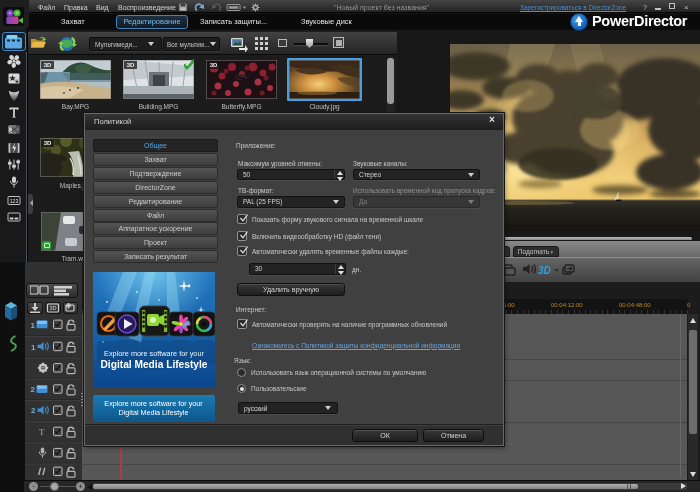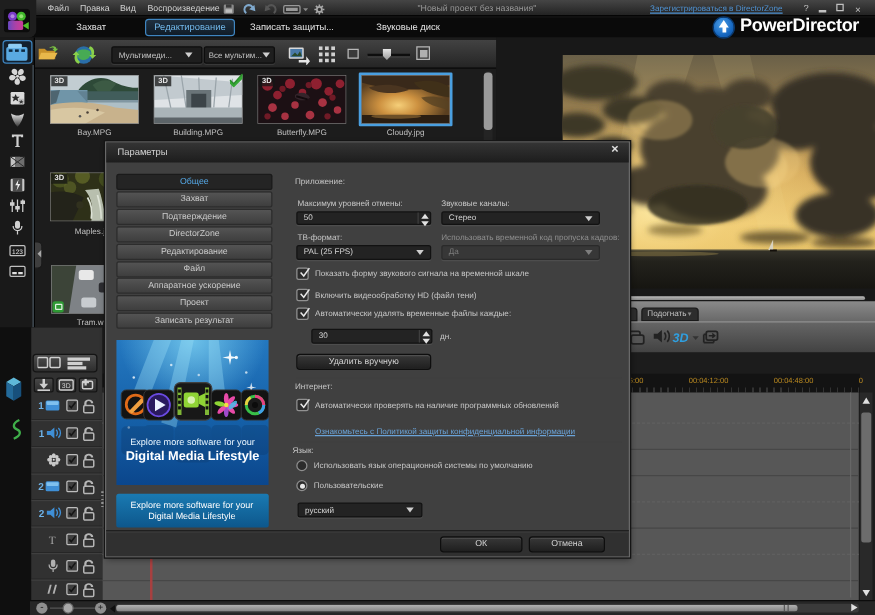--- a/index.html
+++ b/index.html
@@ -581,21 +581,21 @@
 <div class="ab" style="left:630px;top:484px;width:1px;height:4.5px;background:#5a5a5a"></div>
 <div class="ab" style="left:681px;top:483px;width:0;height:0;border-top:3px solid transparent;border-bottom:3px solid transparent;border-left:5px solid #e0e0e0"></div>
 
 <div class="ab" style="left:688px;top:314px;width:10px;height:165.5px;background:#292929"></div>
 <div class="ab" style="left:689.5px;top:318px;width:0;height:0;border-left:3.5px solid transparent;border-right:3.5px solid transparent;border-bottom:5px solid #e0e0e0"></div>
 <div class="ab" style="left:689px;top:330px;width:8px;height:104px;background:#6c6c6c;border-radius:2px"></div>
 <div class="ab" style="left:689.5px;top:472px;width:0;height:0;border-left:3.5px solid transparent;border-right:3.5px solid transparent;border-top:5px solid #e0e0e0"></div>
 
 <div class="ab" style="left:84px;top:113px;width:420px;height:333px;background:#404040;border:1px solid #686868;outline:1px solid #151515;box-shadow:1px 2px 5px rgba(0,0,0,.45)"></div>
 <div class="ab" style="left:85px;top:114px;width:418px;height:16px;background:linear-gradient(#343434,#1d1d1d)"></div>
-<div class="lbl" style="left:94px;top:117px;font-size:7.5px;color:#d2d2d2">Параметры</div>
+<div class="lbl" style="left:94px;top:117px;font-size:7.5px;color:#d2d2d2">Политикой</div>
 <div class="lbl" style="left:489px;top:115px;font-size:10px;color:#e0e0e0;font-weight:bold">×</div>
 <div class="navbtn" style="top:139px;background:#242424;color:#55a8e6;border-color:#1a1a1a">Общее</div>
 <div class="navbtn" style="top:152.9px">Захват</div>
 <div class="navbtn" style="top:166.8px">Подтверждение</div>
 <div class="navbtn" style="top:180.7px">DirectorZone</div>
 <div class="navbtn" style="top:194.6px">Редактирование</div>
 <div class="navbtn" style="top:208.5px">Файл</div>
 <div class="navbtn" style="top:222.4px">Аппаратное ускорение</div>
 <div class="navbtn" style="top:236.3px">Проект</div>
 <div class="navbtn" style="top:250.2px">Записать результат</div>

